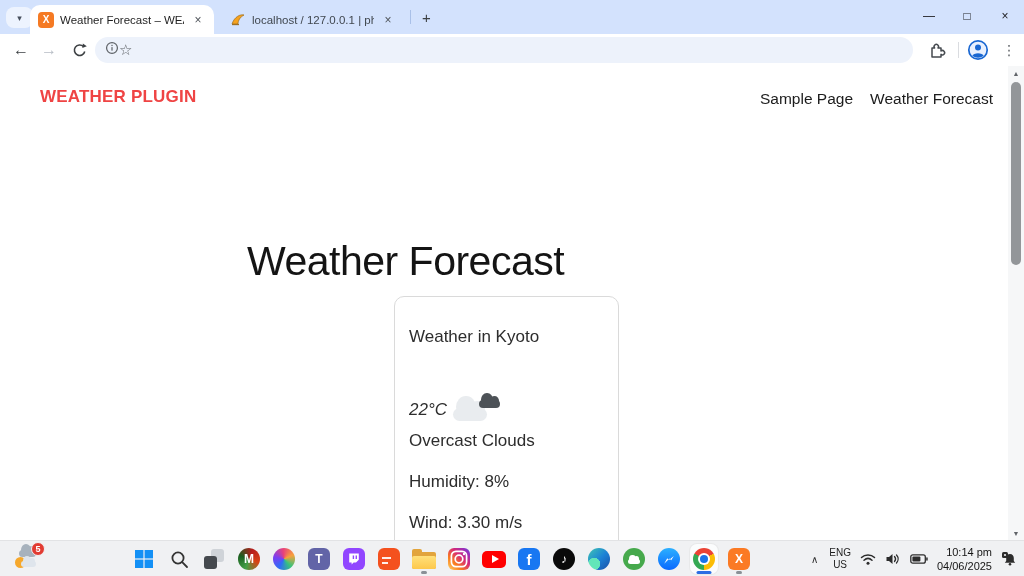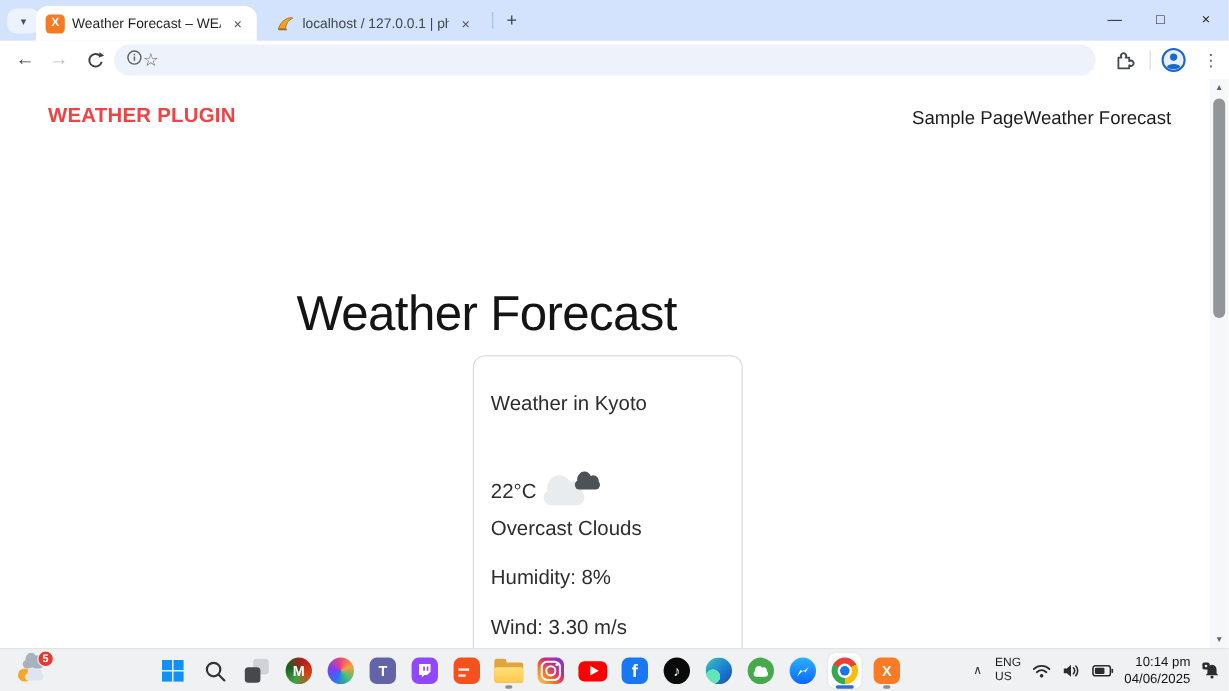--- a/index.html
+++ b/index.html
@@ -41,28 +41,28 @@
   .star-btn { font-size:15px; color:#5f6368; cursor:pointer; }
   .ext-btn { position:absolute; left:928px; top:5px; width:22px; height:22px; cursor:pointer; }
   .bar-sep { position:absolute; left:958px; top:8px; width:1px; height:16px; background:#dadce0; }
   .profile-btn { position:absolute; left:967px; top:5px; width:22px; height:22px; cursor:pointer; }
   .kebab-btn { position:absolute; left:999px; top:4px; width:20px; height:24px; display:flex; align-items:center;
     justify-content:center; font-size:14px; color:#5f6368; cursor:pointer; }
 
   
   .page { position:absolute; top:66px; left:0; right:0; height:474px; background:#fff; overflow:hidden; }
   .site-title { position:absolute; left:40px; top:21px; font-size:17px; font-weight:bold; color:#ef4444; letter-spacing:.2px; }
-  .site-nav { position:absolute; left:760px; top:24px; display:flex; }
+  .site-nav { position:absolute; left:760px; top:24px; display:flex; gap:17px; }
   .site-nav span { font-size:15.5px; color:#1c1c1c; cursor:pointer; white-space:nowrap; }
   .page-h1 { position:absolute; left:247px; top:172px; font-size:41px; font-weight:400; color:#141414; letter-spacing:-.5px; }
   .card { position:absolute; left:394px; top:230px; width:225px; height:320px; background:#fff;
     border:1px solid #dadada; border-radius:10px; padding:29px 14px 0 14px; color:#2d2d2d; }
   .card .line { font-size:17px; line-height:22px; color:#2d2d2d; }
   .temp-row { display:flex; align-items:flex-end; margin-top:39px; }
-  .temp-row .line { margin:0; }
+  .temp-row .line { margin:0;font-style:italic; }
   .wicon { position:relative; width:50px; height:34px; margin-left:6px; transform:translateY(4px); }
   .cshape { position:absolute; border-radius:20px; }
   .cshape::before { content:''; position:absolute; background:inherit; border-radius:50%;
     width:58%; height:170%; top:-90%; left:10%; }
   .cshape::after { content:''; position:absolute; background:inherit; border-radius:50%;
     width:44%; height:125%; top:-55%; right:6%; }
   .cloud-light { width:34px; height:13px; background:#e9ecef; left:0; bottom:4px; }
   .cloud-dark { width:21px; height:8px; background:#4d5257; right:3px; top:9px; }
   .mt23 { margin-top:9px; } .mt19 { margin-top:19px; }
 
@@ -114,21 +114,21 @@
   .ic-folder { position:relative; width:24px; height:17px; margin-top:3px; }
   .ic-folder .f-back { position:absolute; inset:0; background:#e2a43c; border-radius:2px; }
   .ic-folder .f-tab { position:absolute; left:0; top:-3px; width:10px; height:5px; background:#e2a43c; border-radius:2px 2px 0 0; }
   .ic-folder .f-front { position:absolute; left:0; right:0; top:4px; bottom:0; background:linear-gradient(180deg,#ffe07a,#fdc84b); border-radius:2px; }
   .ic-taskview { position:relative; width:20px; height:20px; }
   .ic-taskview .tv-back { position:absolute; right:0; top:0; width:13px; height:13px; background:#cfd3d8; border-radius:3px; }
   .ic-taskview .tv-front { position:absolute; left:0; bottom:0; width:13px; height:13px; background:#45494e; border-radius:3px; }
 
   .tray { position:absolute; right:6px; top:0; height:36px; display:flex; align-items:center; gap:9px; }
   .tray-chevron { font-size:10px; color:#2f2f2f; cursor:pointer; padding:0 2px; }
-  .lang { text-align:left; font-size:10px; line-height:1.2; color:#1f1f1f; cursor:pointer; }
+  .lang { text-align:center; font-size:10px; line-height:1.2; color:#1f1f1f; cursor:pointer; }
   .tray-ico { cursor:pointer; display:flex; align-items:center; }
   .clock { text-align:right; font-size:11px; line-height:1.3; color:#151515; cursor:pointer; white-space:nowrap; }
 </style>
 </head>
 <body>
 
 <div id="screen">
 
   <div class="tabstrip">
     <div class="tab-search">

